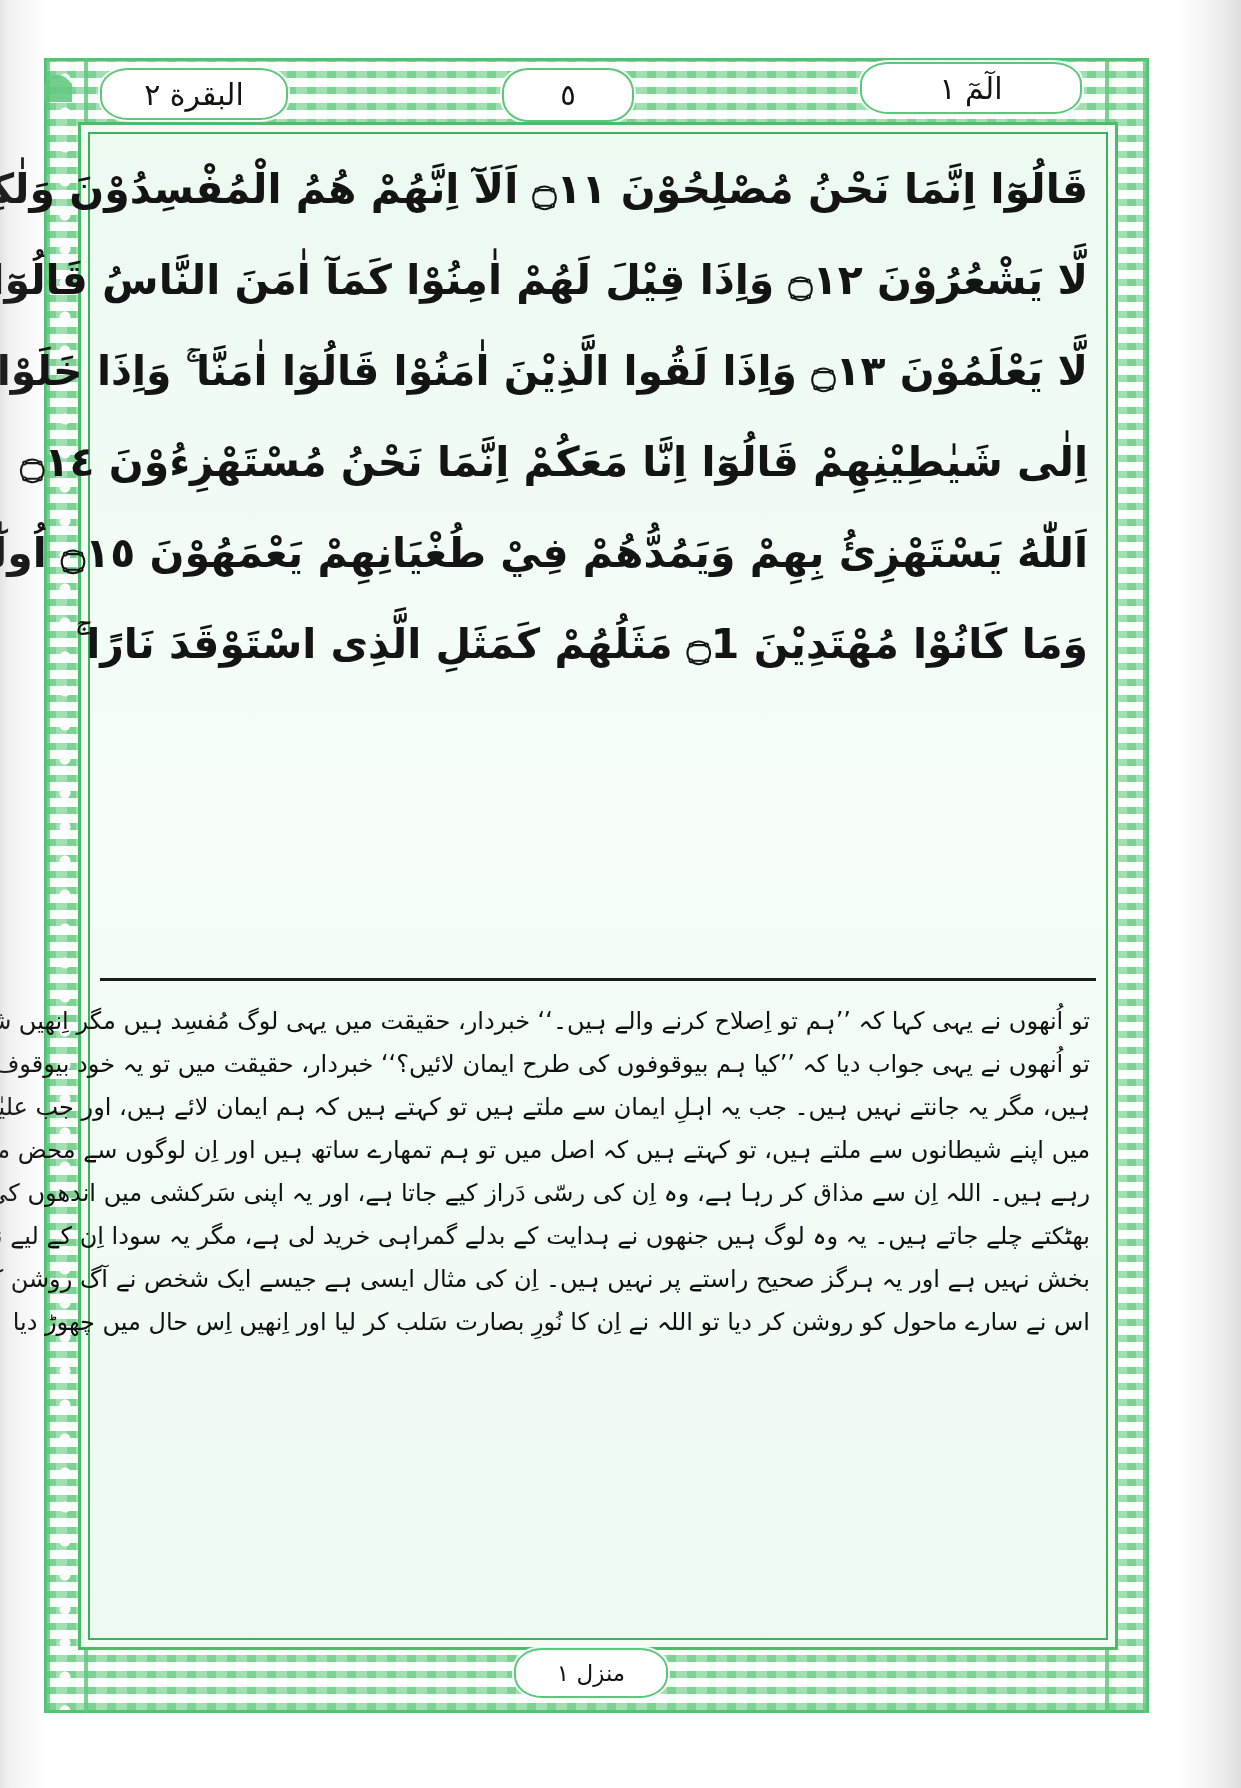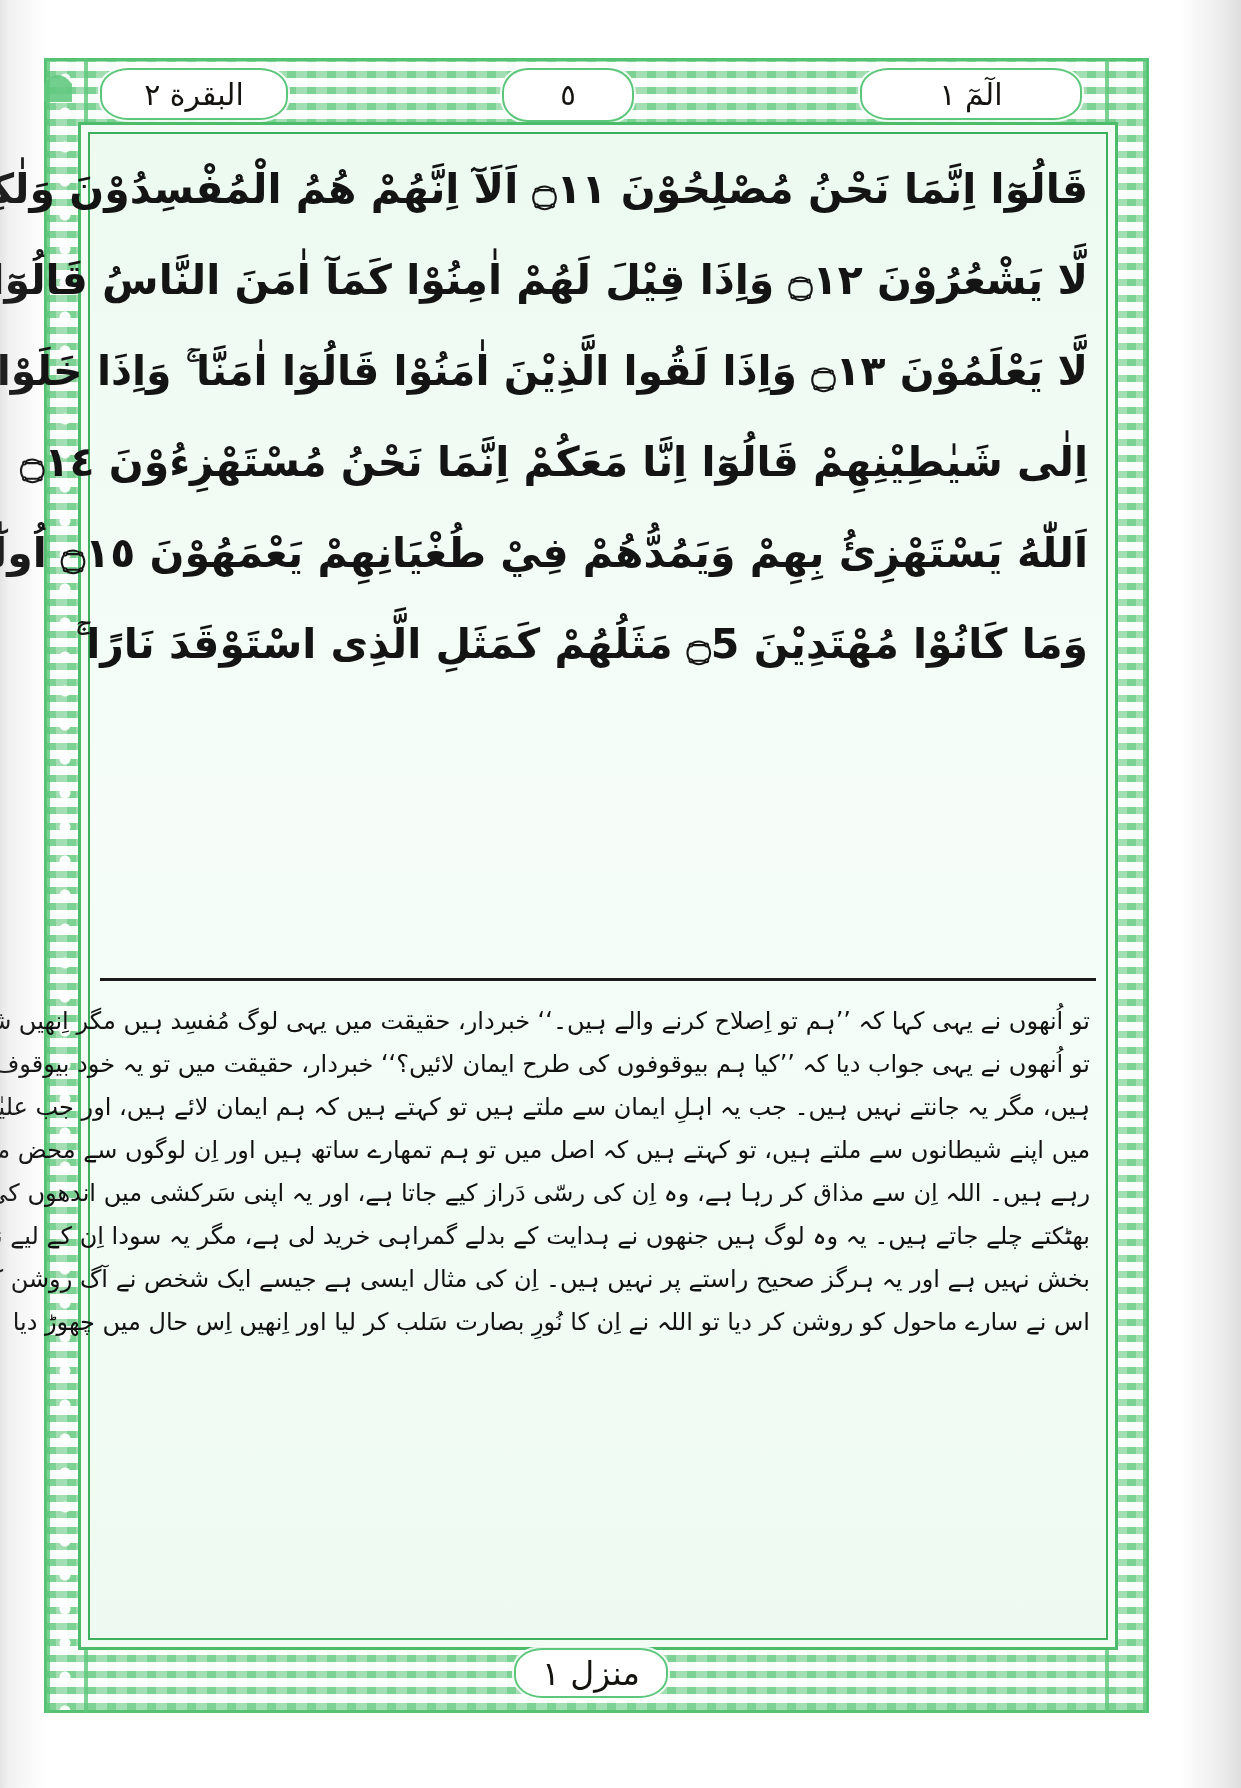--- a/index.html
+++ b/index.html
@@ -116,21 +116,21 @@
   }
   .cartouche-surah span { font-size: 30px; }
 
   .cartouche-page {
     left: 458px; top: 10px; width: 128px; height: 50px;
     border-radius: 26px / 24px;
   }
   .cartouche-page span { font-size: 29px; }
 
   .cartouche-juz {
-    left: 816px; top: 10px; width: 218px; height: 48px; text-align: center;
+    left: 816px; top: 4px; width: 218px; height: 48px; text-align: center;
   }
   .cartouche-juz span { font-size: 30px; }
 
   
   .arabic-block {
     position: absolute;
     left: 100px;
     top: 140px;
     width: 996px;
     height: 830px;
@@ -186,21 +186,21 @@
   .footer-zone {
     position: absolute;
     left: 44px;
     top: 1640px;
     width: 1105px;
     height: 74px;
   }
   .cartouche-manzil {
     left: 470px; top: 8px; width: 150px; height: 46px;
   }
-  .cartouche-manzil span { font-size: 33px; }
+  .cartouche-manzil span { font-size: 23px; }
 
   
   .scan-shade-right {
     position: absolute;
     right: 0; top: 0;
     width: 62px; height: 100%;
     background: linear-gradient(90deg, rgba(0,0,0,0) 0%, rgba(120,120,120,0.14) 70%, rgba(90,90,90,0.20) 100%);
     pointer-events: none;
   }
   .scan-shade-left {
@@ -250,21 +250,21 @@
 
   <div class="frame-mid"></div>
   <div class="frame-inner"></div>
 
   <div class="arabic-block">
     <div class="ayah-line">قَالُوٓا اِنَّمَا نَحْنُ مُصْلِحُوْنَ ۝١١ اَلَآ اِنَّهُمْ هُمُ الْمُفْسِدُوْنَ وَلٰكِنْ</div>
     <div class="ayah-line">لَّا يَشْعُرُوْنَ ۝١٢ وَاِذَا قِيْلَ لَهُمْ اٰمِنُوْا كَمَآ اٰمَنَ النَّاسُ قَالُوٓا</div>
     <div class="ayah-line">لَّا يَعْلَمُوْنَ ۝١٣ وَاِذَا لَقُوا الَّذِيْنَ اٰمَنُوْا قَالُوٓا اٰمَنَّا ۚ وَاِذَا خَلَوْا</div>
     <div class="ayah-line">اِلٰى شَيٰطِيْنِهِمْ قَالُوٓا اِنَّا مَعَكُمْ اِنَّمَا نَحْنُ مُسْتَهْزِءُوْنَ ۝١٤</div>
     <div class="ayah-line">اَللّٰهُ يَسْتَهْزِئُ بِهِمْ وَيَمُدُّهُمْ فِيْ طُغْيَانِهِمْ يَعْمَهُوْنَ ۝١٥ اُولٰٓئِكَ</div>
-    <div class="ayah-line">وَمَا كَانُوْا مُهْتَدِيْنَ ۝5 مَثَلُهُمْ كَمَثَلِ الَّذِى اسْتَوْقَدَ نَارًا ۚ</div>
+    <div class="ayah-line">وَمَا كَانُوْا مُهْتَدِيْنَ ۝1 مَثَلُهُمْ كَمَثَلِ الَّذِى اسْتَوْقَدَ نَارًا ۚ</div>
   </div>
 
   <div class="ayah-divider"></div>
 
   <div class="urdu-block">
     <div class="urdu-line">تو اُنھوں نے یہی کہا کہ ’’ہم تو اِصلاح کرنے والے ہیں۔‘‘ خبردار، حقیقت میں یہی لوگ مُفسِد ہیں مگر اِنھیں شعوُر</div>
     <div class="urdu-line">تو اُنھوں نے یہی جواب دیا کہ ’’کیا ہم بیوقوفوں کی طرح ایمان لائیں؟‘‘ خبردار، حقیقت میں تو یہ خود بیوقوف</div>
     <div class="urdu-line">ہیں، مگر یہ جانتے نہیں ہیں۔ جب یہ اہلِ ایمان سے ملتے ہیں تو کہتے ہیں کہ ہم ایمان لائے ہیں، اور جب علیٰحدگی</div>
     <div class="urdu-line">میں اپنے شیطانوں سے ملتے ہیں، تو کہتے ہیں کہ اصل میں تو ہم تمھارے ساتھ ہیں اور اِن لوگوں سے محض مذاق کر</div>
     <div class="urdu-line">رہے ہیں۔ اللہ اِن سے مذاق کر رہا ہے، وہ اِن کی رسّی دَراز کیے جاتا ہے، اور یہ اپنی سَرکشی میں اندھوں کی طرح</div>

